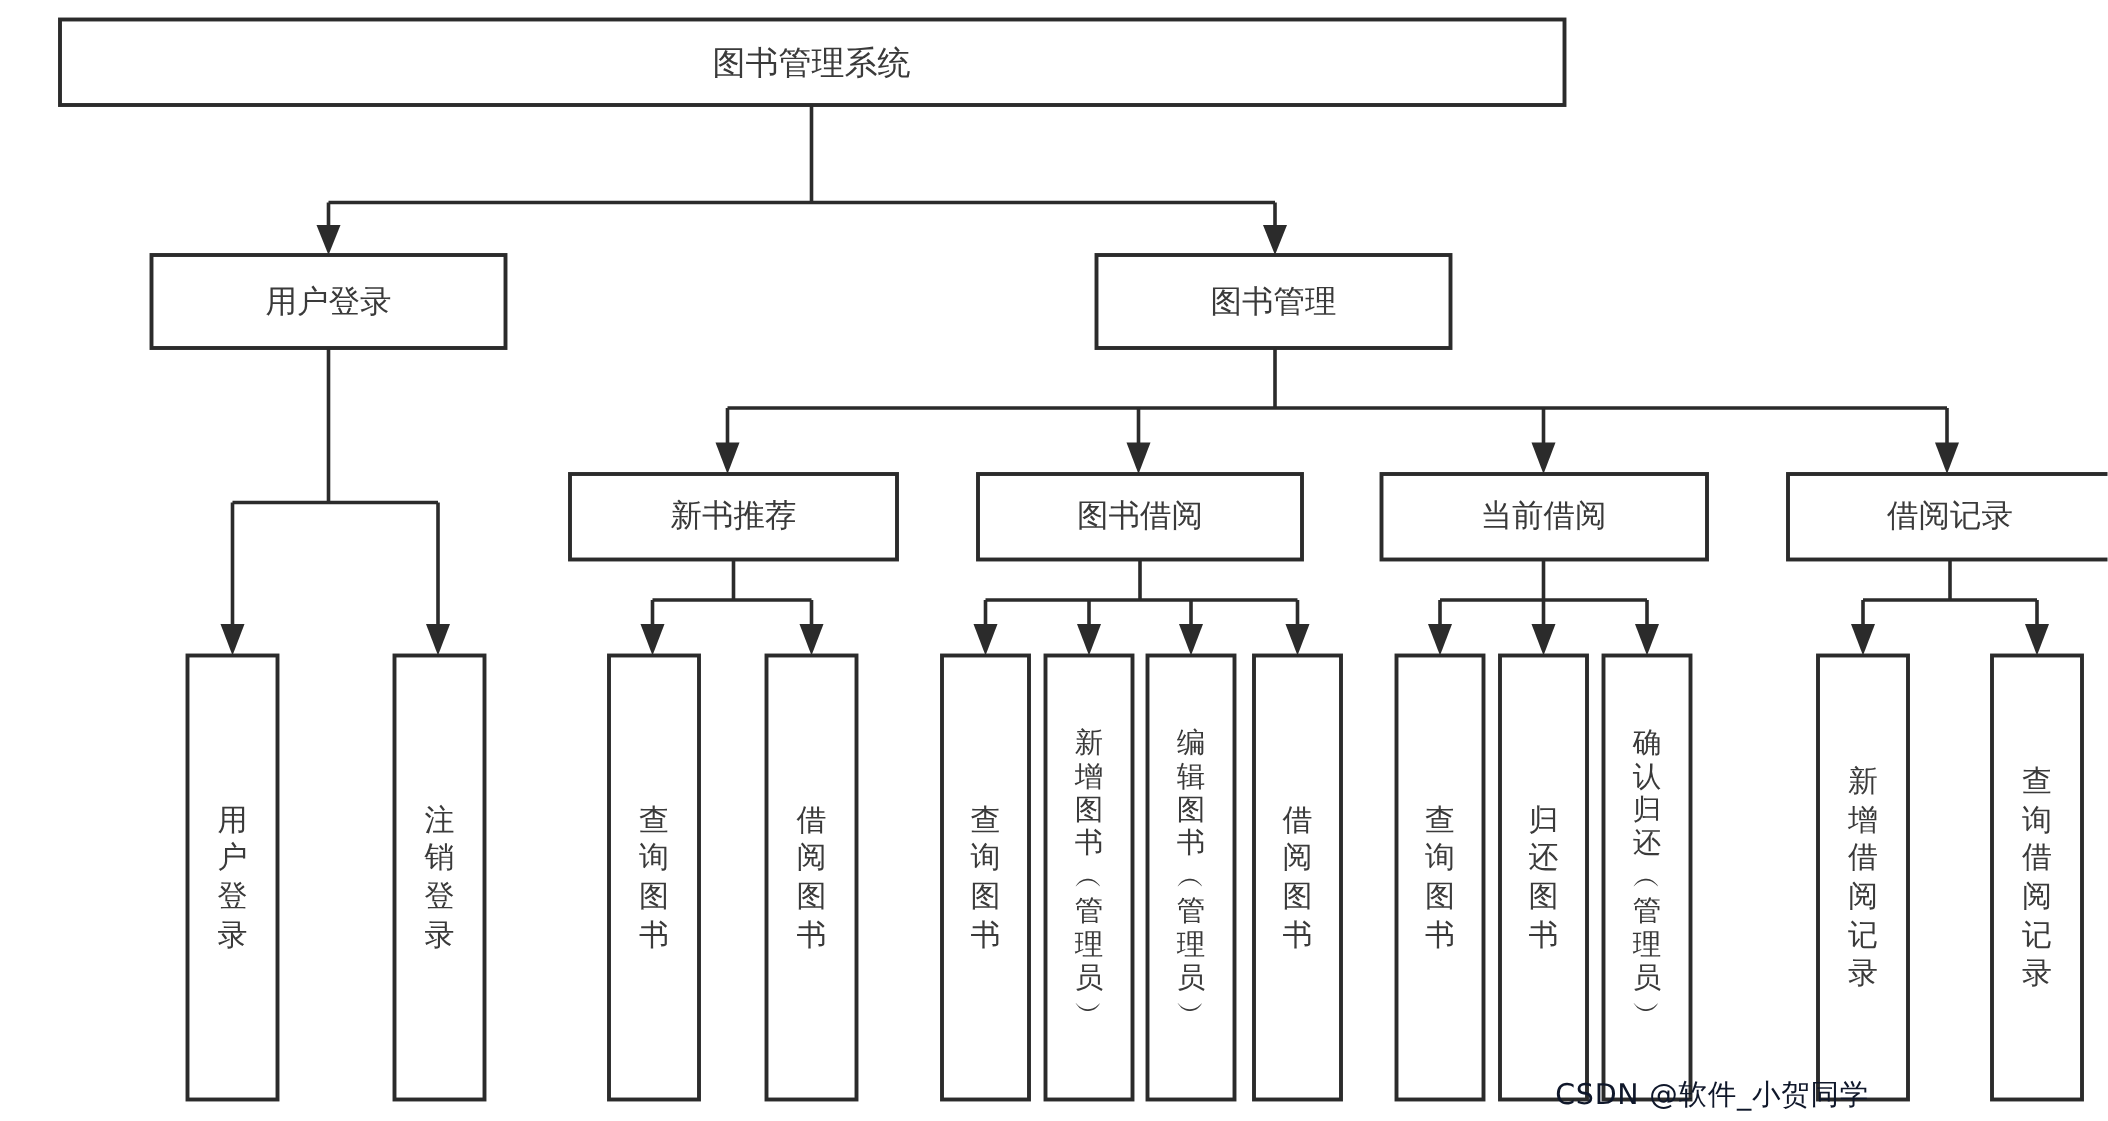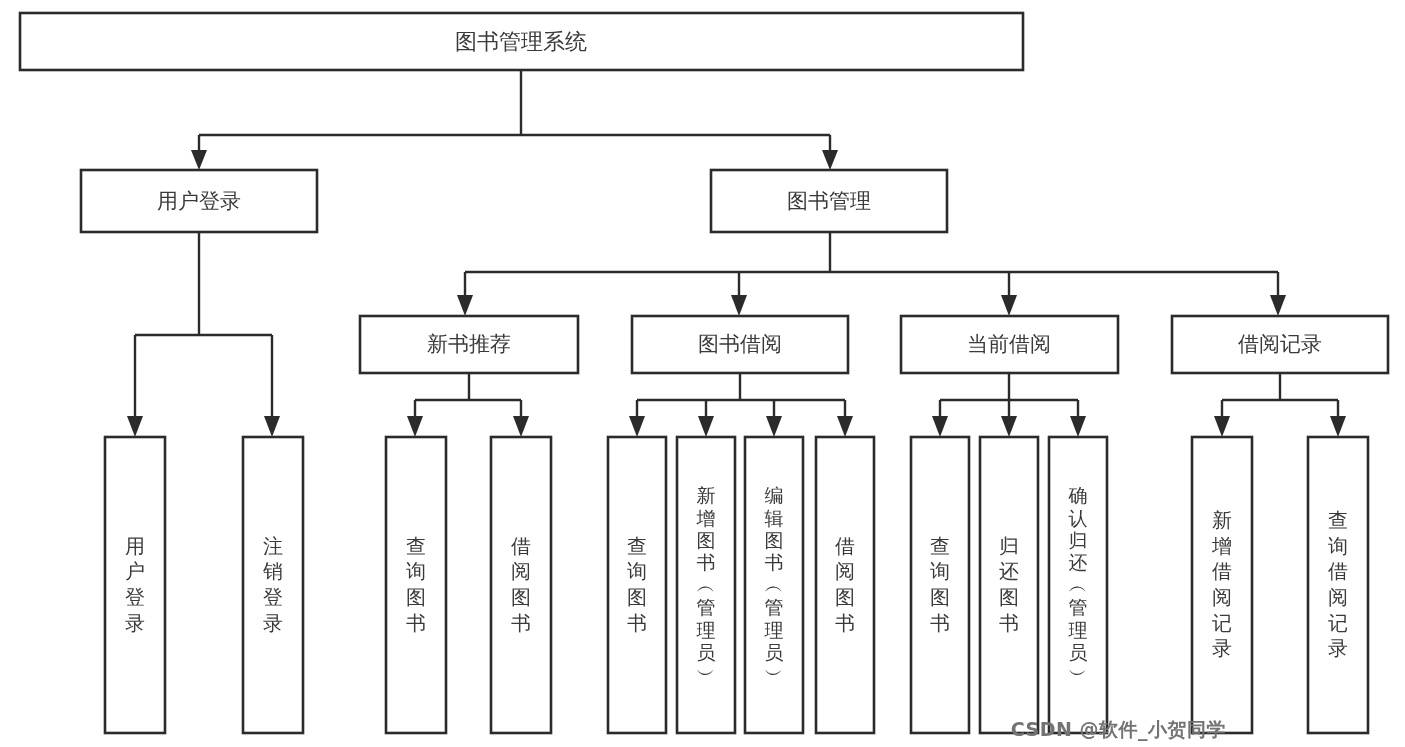--- a/index.html
+++ b/index.html
@@ -13,20 +13,21 @@
     height: 747px;
     font-family: "DejaVu Sans", "Liberation Sans", sans-serif;
     overflow: hidden;
     position: relative;
   }
   #diagram-root {
     position: relative;
     width: 1234px;
     height: 747px;
     background: #ffffff;
+    margin-left: 20px;
   }
   svg.canvas {
     position: absolute;
     left: 0;
     top: 0;
     width: 1405px;
     height: 747px;
     display: block;
   }
   .node-rect {
@@ -72,25 +73,24 @@
   }
   .leaf-label span.ch {
     display: block;
   }
   .watermark {
     position: absolute;
     right: 8px;
     bottom: 4px;
     font-family: "DejaVu Sans", "Liberation Sans", sans-serif;
     font-size: 19px;
-    color: #737373;
+    color: #0f172a;
     letter-spacing: 0.5px;
     pointer-events: none;
     user-select: none;
-    font-weight: bold;
   }
 </style>
 </head>
 <body>
 
 <div id="diagram-root">
 
   <svg class="canvas" viewBox="0 0 1405 747" xmlns="http://www.w3.org/2000/svg">
 
     <g>

